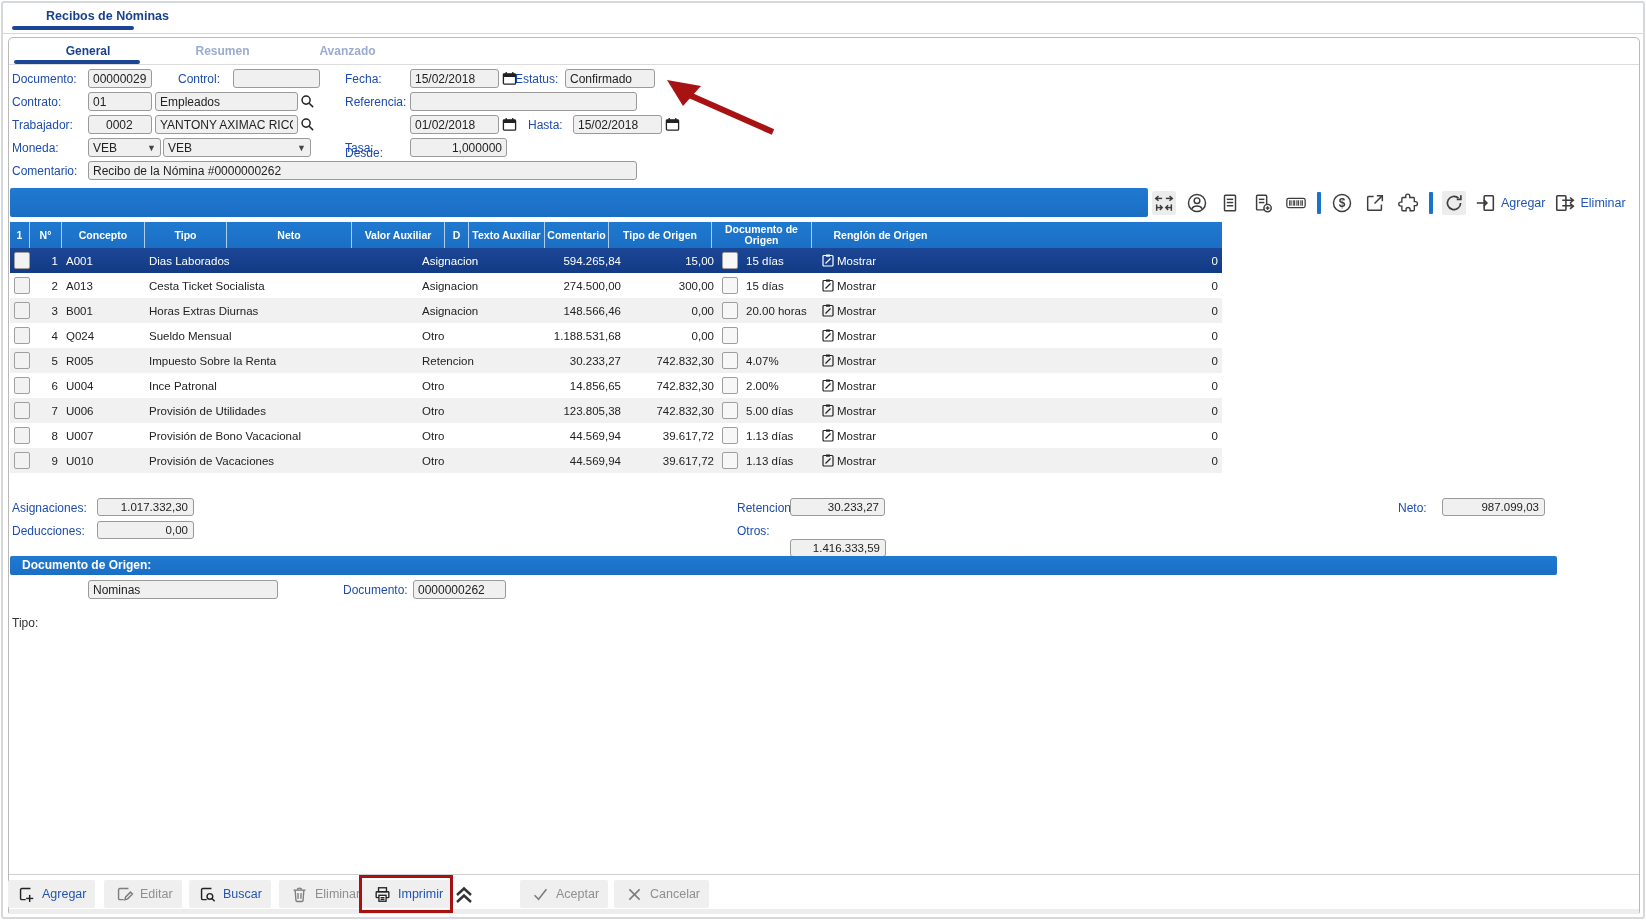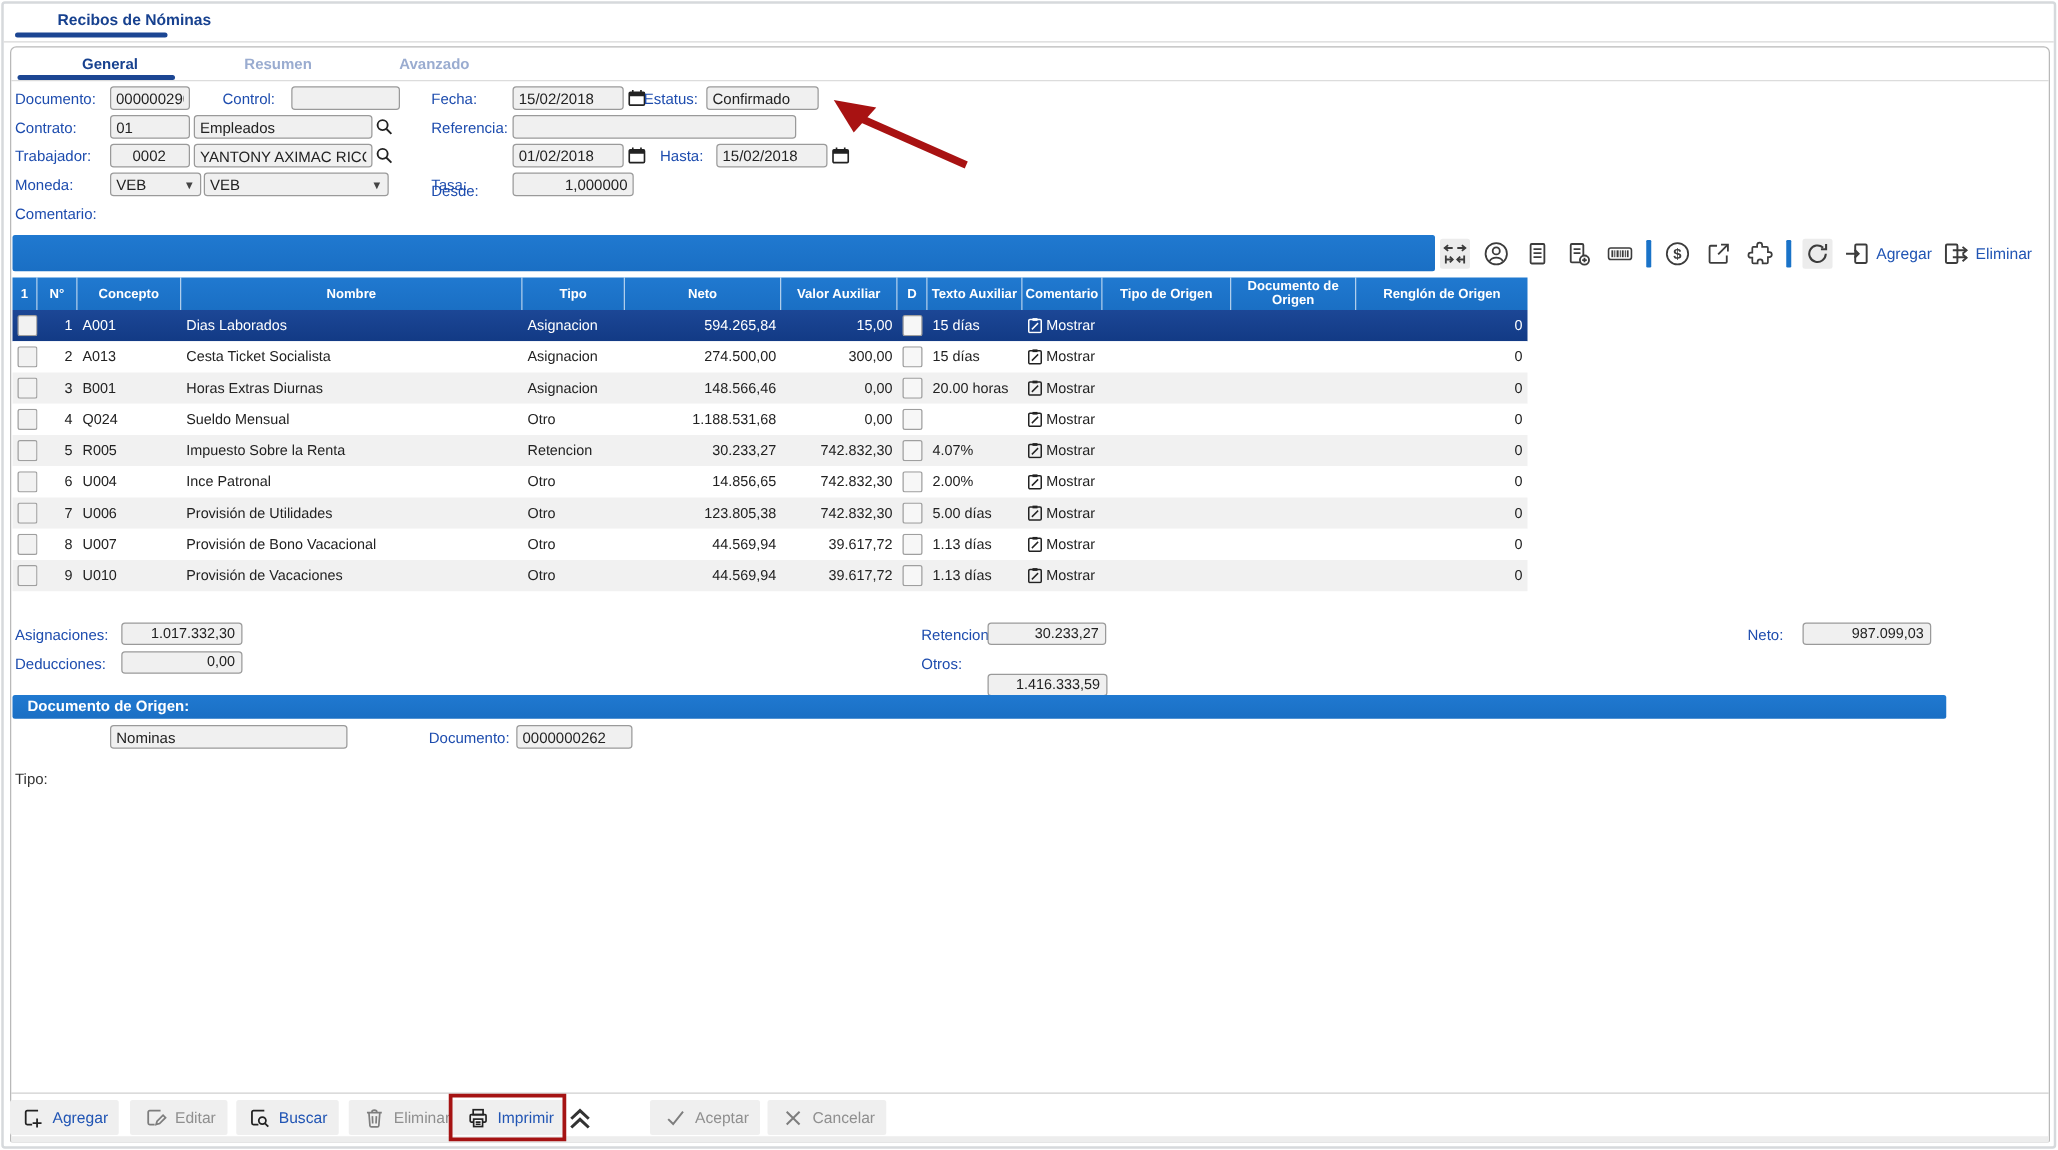--- a/index.html
+++ b/index.html
@@ -153,20 +153,21 @@
       <span class="arr">▼</span>
     </div>
   <div class="fselect" style="left:163px;top:138px;width:148px;">
       <span>VEB</span>
       <span class="arr">▼</span>
     </div>
   <div class="flabel" style="left:345px;top:141px;">Tasa:</div>
   <input class="finput num" style="left: 410px; top: 138px; width: 97px;" readonly="" value="1,000000">
 
   <div class="flabel" style="left:12px;top:164px;">Comentario:</div>
+  <input class="finput" style="left: 88px; top: 161px; width: 549px;" readonly="" value="Recibo de la Nómina #0000000262">
 
   <svg class="red-arrow" viewBox="0 0 135 68">
     <line x1="118" y1="60" x2="32" y2="22" stroke="#a81212" stroke-width="6"></line>
     <polygon points="12,8 46,14 28,34" fill="#a81212"></polygon>
   </svg>
 
   <div class="grid-band"></div>
   <div class="grid-toolbar">
     <span class="gt-icon boxed">
         <svg viewBox="0 0 24 24" fill="none" stroke="currentColor" stroke-width="1.6">
@@ -269,21 +270,20 @@
         </span>
         <span>Eliminar</span>
       </span>
   </div>
 
   <div class="grid">
     <div class="thead">
       <div class="th c-sel">1</div>
       <div class="th c-num">N°</div>
       <div class="th c-conc">Concepto</div>
-      <div class="th c-nom">Nombre</div>
       <div class="th c-tipo">Tipo</div>
       <div class="th c-neto">Neto</div>
       <div class="th c-vaux">Valor Auxiliar</div>
       <div class="th c-d">D</div>
       <div class="th c-taux">Texto Auxiliar</div>
       <div class="th c-com">Comentario</div>
       <div class="th c-torig">Tipo de Origen</div>
       <div class="th c-dorig">Documento de Origen</div>
       <div class="th c-rorig">Renglón de Origen</div>
     </div>

